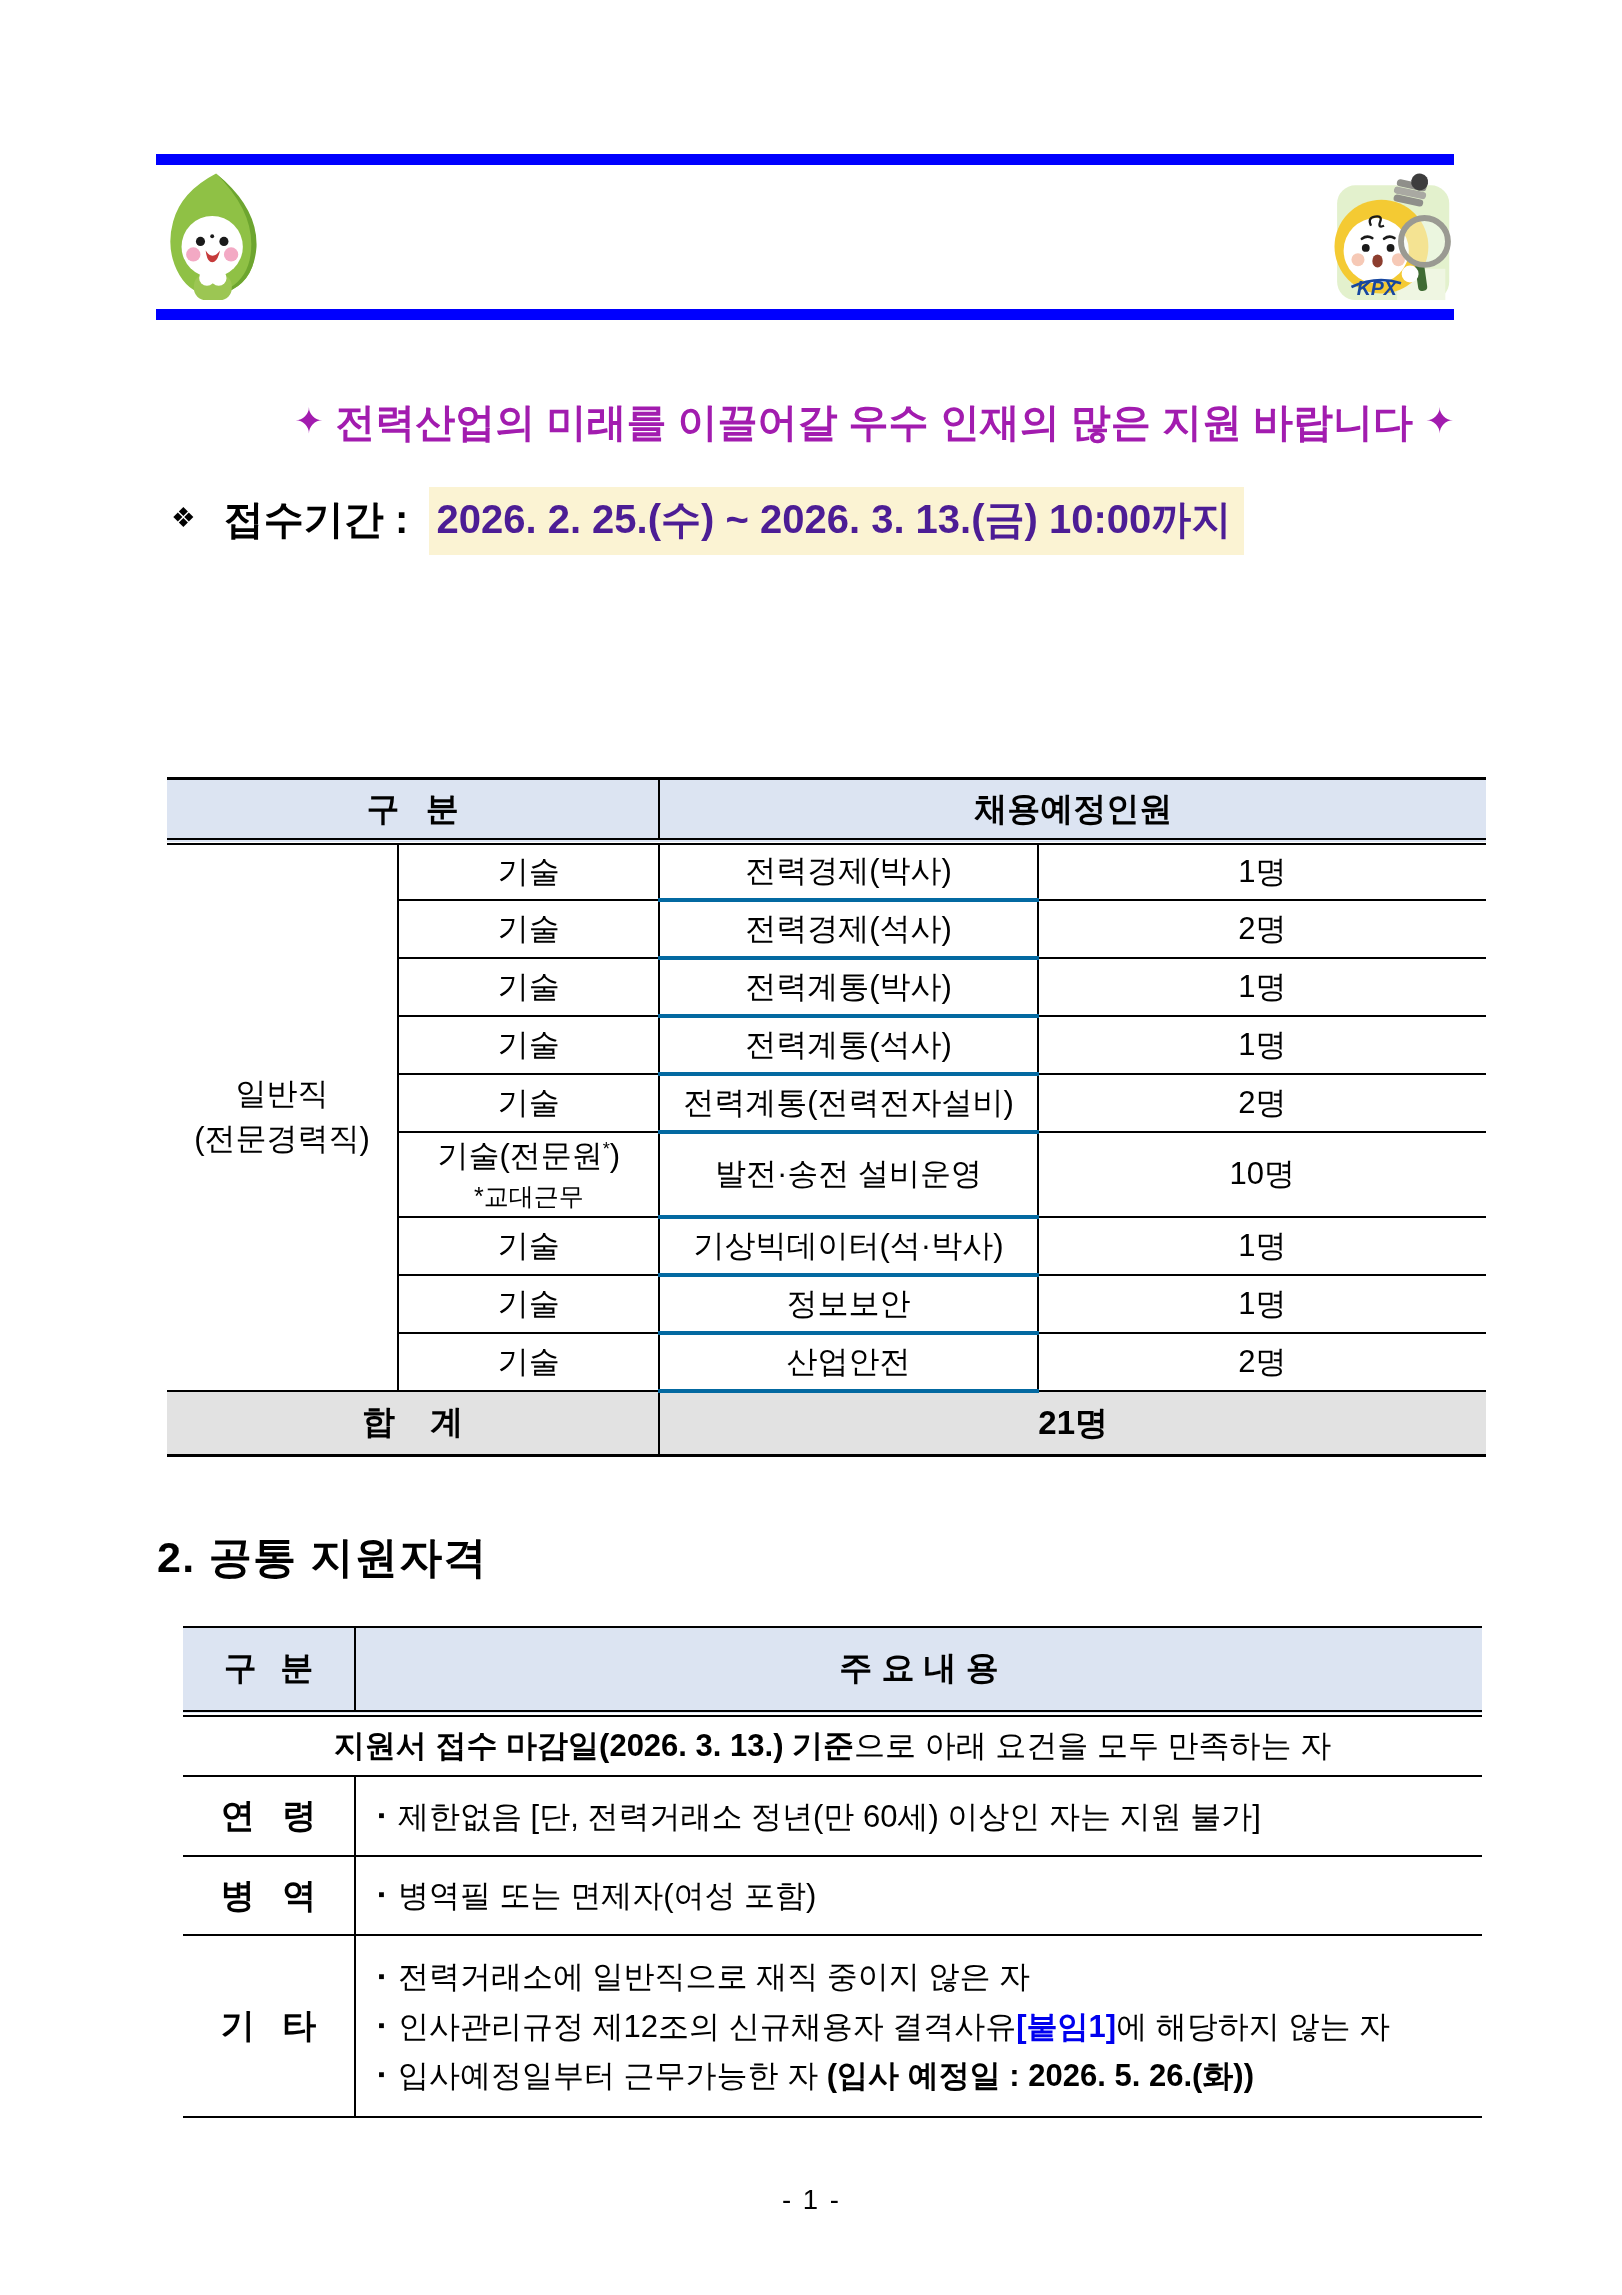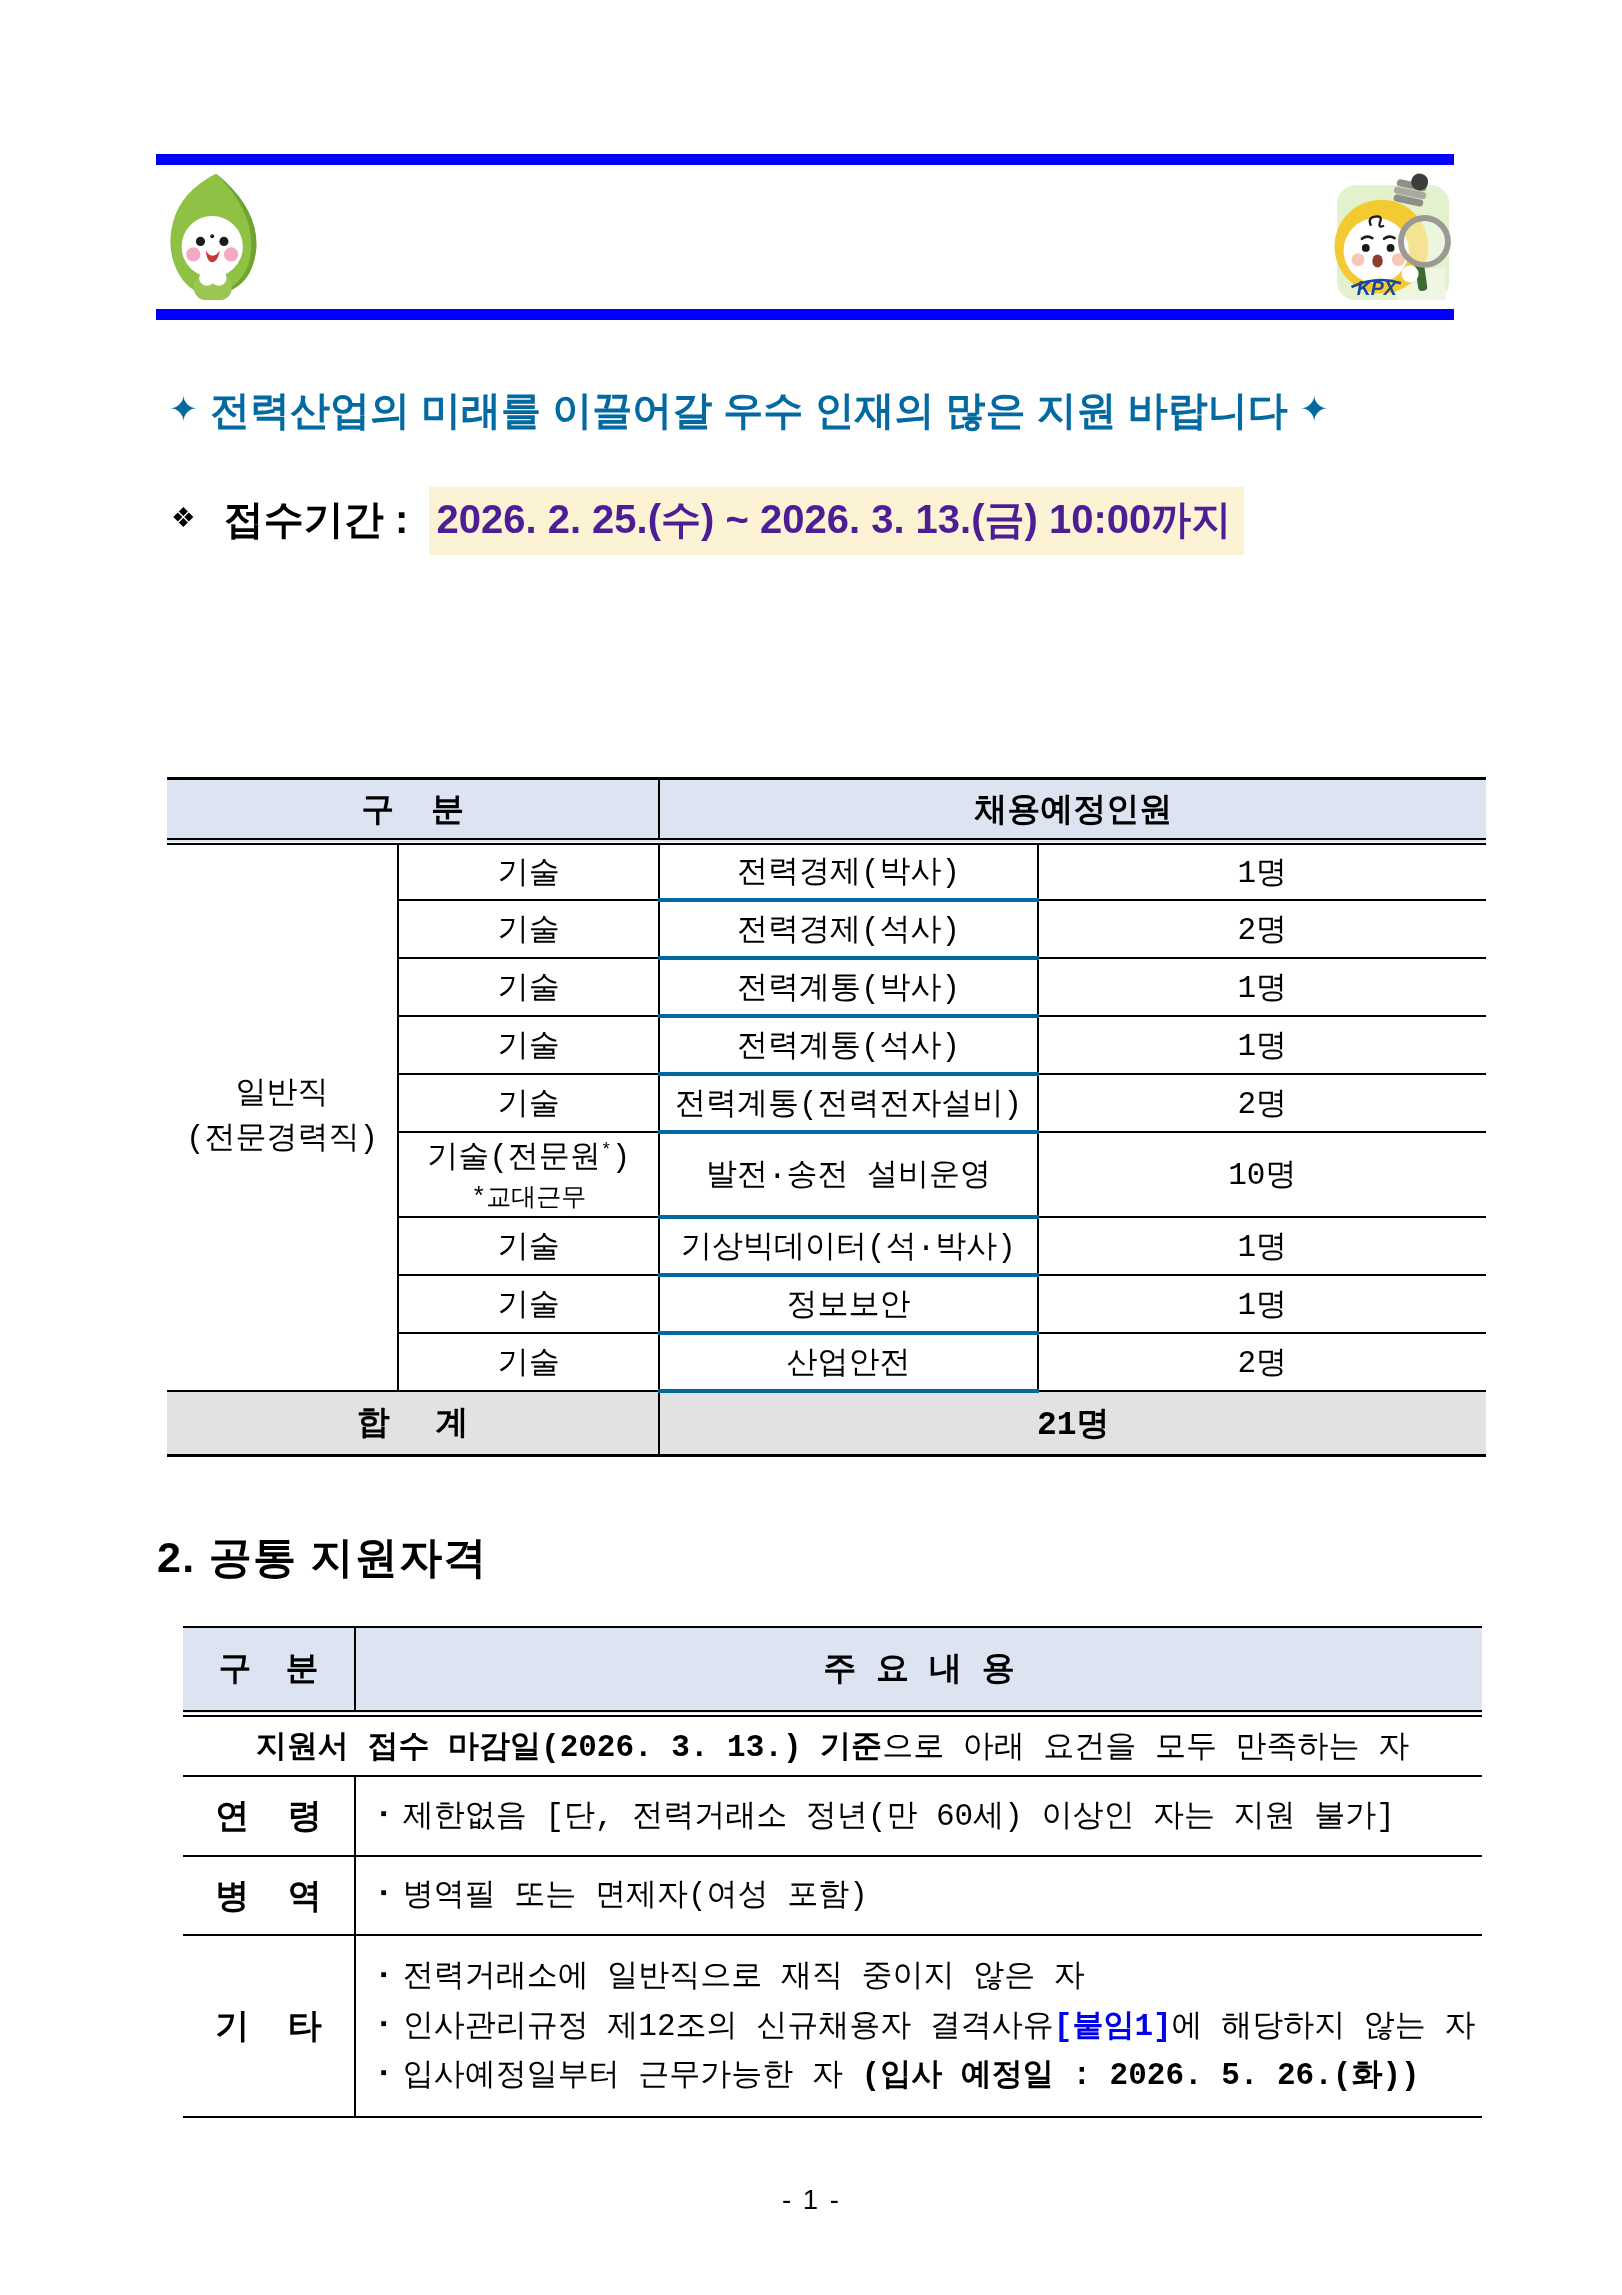--- a/index.html
+++ b/index.html
@@ -10,35 +10,35 @@
   }
   
   .hbar{position:absolute;left:156px;width:1298px;height:11px;background:#0000fe;}
   .hbar.top{top:154px;}
   .hbar.bottom{top:309px;height:10.5px;}
   .header-row{position:absolute;left:156px;top:165px;width:1298px;height:144px;
     display:flex;align-items:center;justify-content:space-between;}
   .doc-title{flex:1;text-align:center;font-size:51px;font-weight:700;letter-spacing:-1.3px;white-space:nowrap;}
   .mascot{flex:0 0 auto;}
   
-  .slogan{position:absolute;left:157px;top:383px;width:1309px;text-align:left;
-    color:#0369a1;font-size:40px;font-weight:700;white-space:nowrap;}
+  .slogan{position:absolute;left:157px;top:395px;width:1309px;text-align:right;
+    color:#a21caf;font-size:40px;font-weight:700;white-space:nowrap;}
   .slogan .star{font-size:35px;position:relative;top:-2.6px;padding:0 11.8px;}
   .notice{position:absolute;left:171px;font-size:40px;font-weight:700;white-space:nowrap;}
   .notice.n1{top:487px;}
   .notice.n2{top:561px;}
   .notice .marker{font-size:27.5px;position:relative;top:-5.9px;margin-right:17px;}
   .notice .hl{background:#fbf3d3;color:#4c1d95;display:inline-block;
     padding:5.2px 13px 7.9px 7.9px;margin-left:9.2px;}
   
   .sec-heading{position:absolute;font-size:43px;font-weight:700;letter-spacing:1.3px;}
   .sec-heading.s1{left:162px;top:677px;}
   .sec-heading.s2{left:157px;top:1529px;}
   
-  table{border-collapse:collapse;table-layout:fixed;position:absolute;font-family:Liberation Mono, monospace;}
+  table{border-collapse:collapse;table-layout:fixed;position:absolute;}
   .t1{left:167px;top:777px;width:1319px;font-size:31px;}
   .t1 th{background:#dce4f2;font-weight:700;font-size:33px;
     border-top:3.3px solid #000;border-bottom:7.2px double #000;}
   .t1 th.h-group{border-right:2px solid #000;word-spacing:17px;}
   .t1 td{text-align:center;vertical-align:middle;}
   .t1 td.c-merge{border-right:2px solid #000;border-bottom:2px solid #000;line-height:1.45;}
   .t1 td.c-type{border-right:2px solid #000;border-bottom:2px solid #000;margin-left:44px;}
   .t1 td.c-field{border-right:2px solid #000;border-bottom:4px solid #0369a1;}
   .t1 td.c-count{border-bottom:2px solid #000;}
   .t1 td.f-label{background:#e2e2e2;font-weight:700;border-right:2px solid #000;

